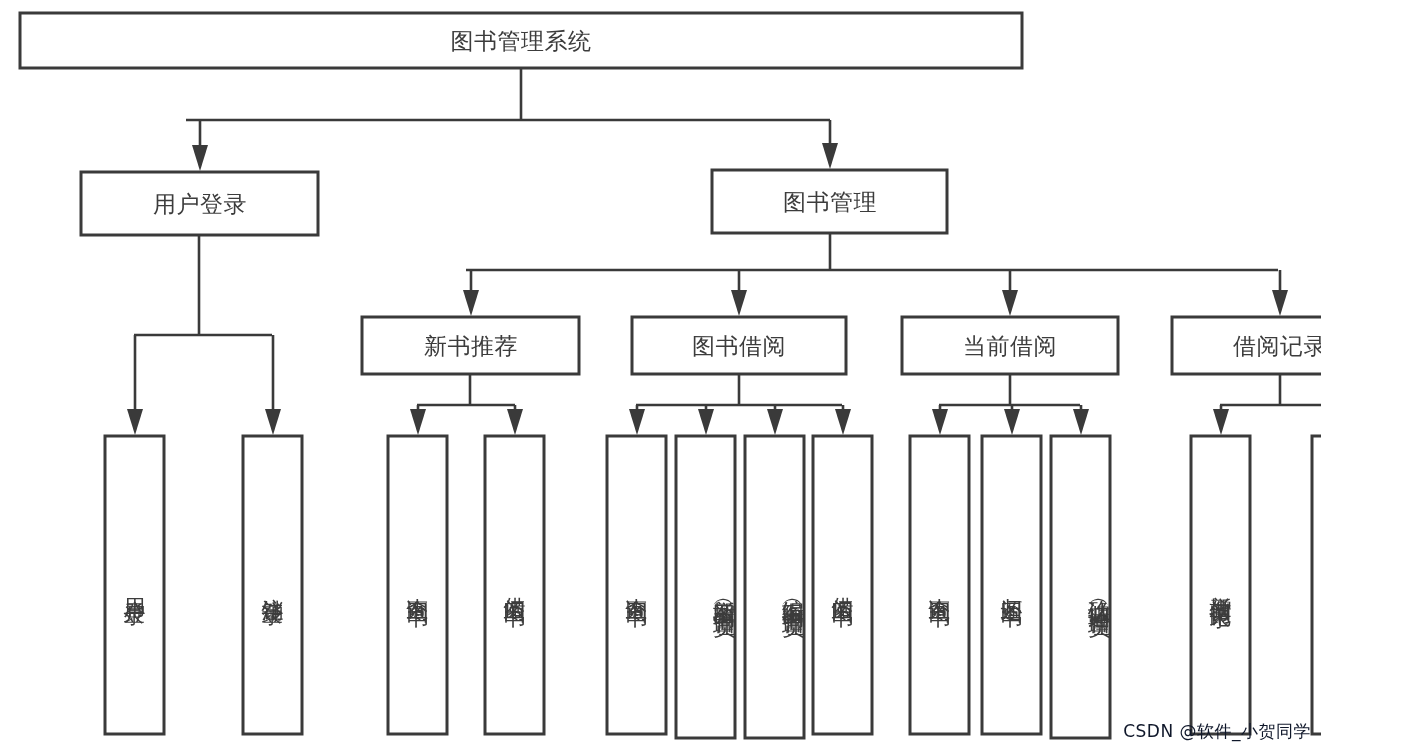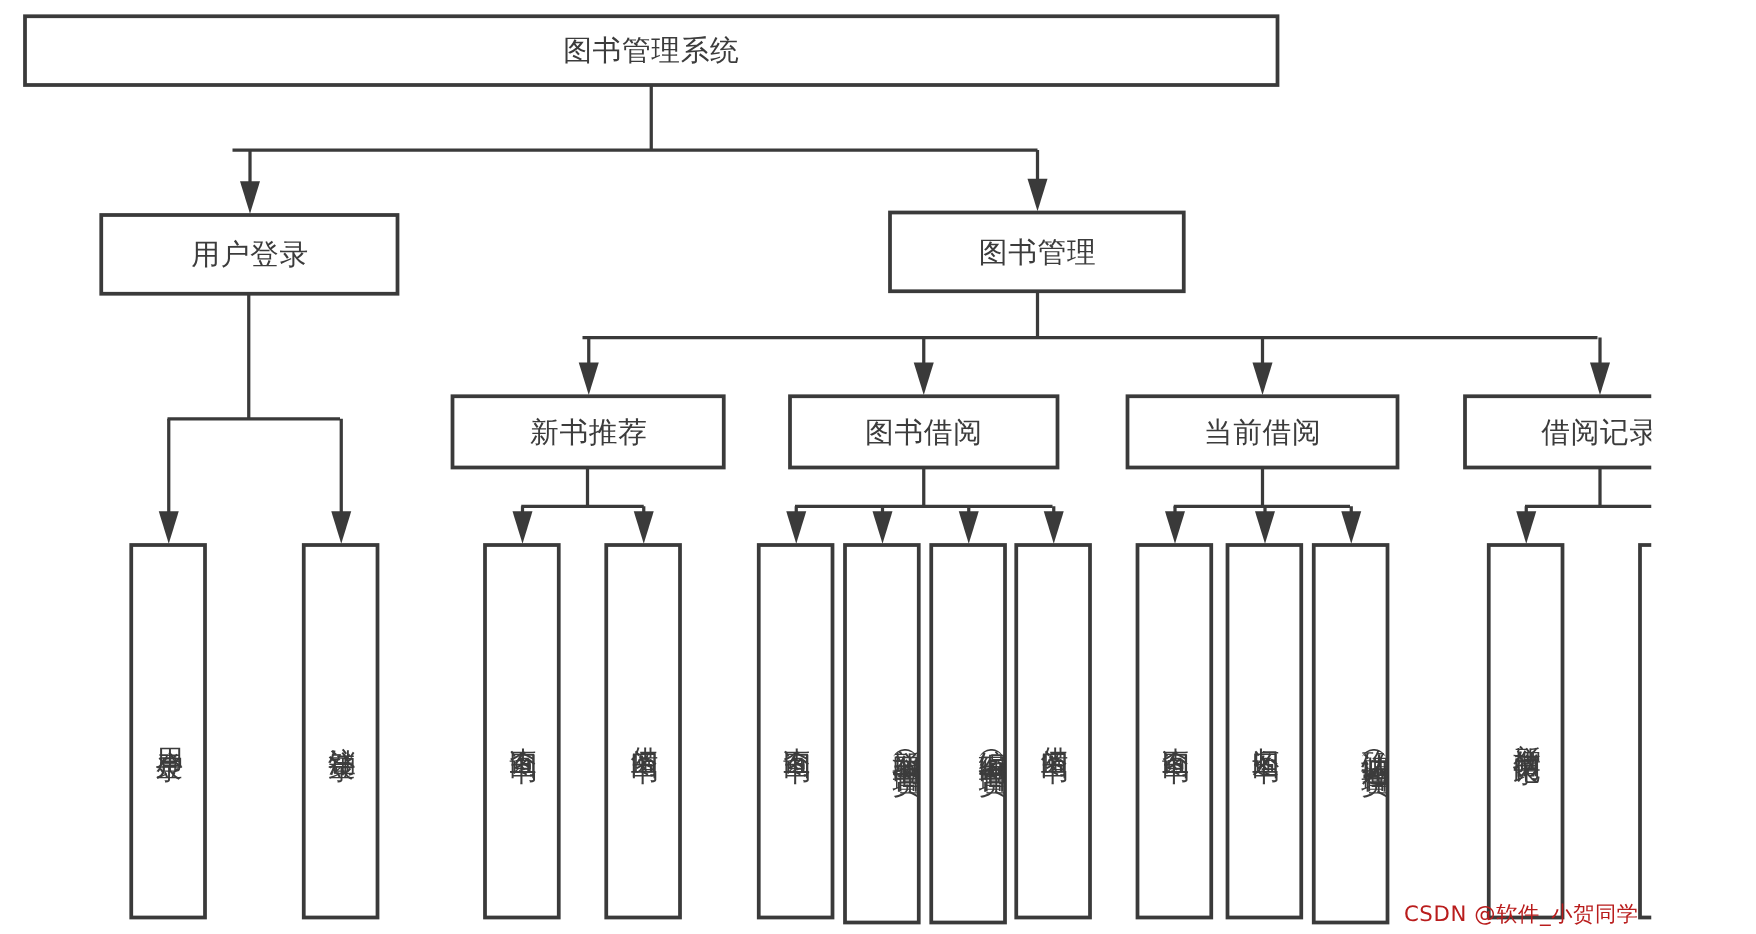--- a/index.html
+++ b/index.html
@@ -67,21 +67,21 @@
   }
   .node-label-v.centered {
     align-items: center;
   }
   .watermark {
     position: absolute;
     right: 10px;
     bottom: 4px;
     font-family: "DejaVu Sans", "Liberation Sans", sans-serif;
     font-size: 17px;
-    color: #b91c1c;
+    color: #0f172a;
     white-space: nowrap;
     letter-spacing: 0.5px;
   }
 </style>
 </head>
 <body>
 
 <div id="diagram-root">
 
   <svg class="chart-canvas" viewBox="0 0 1405 747">

